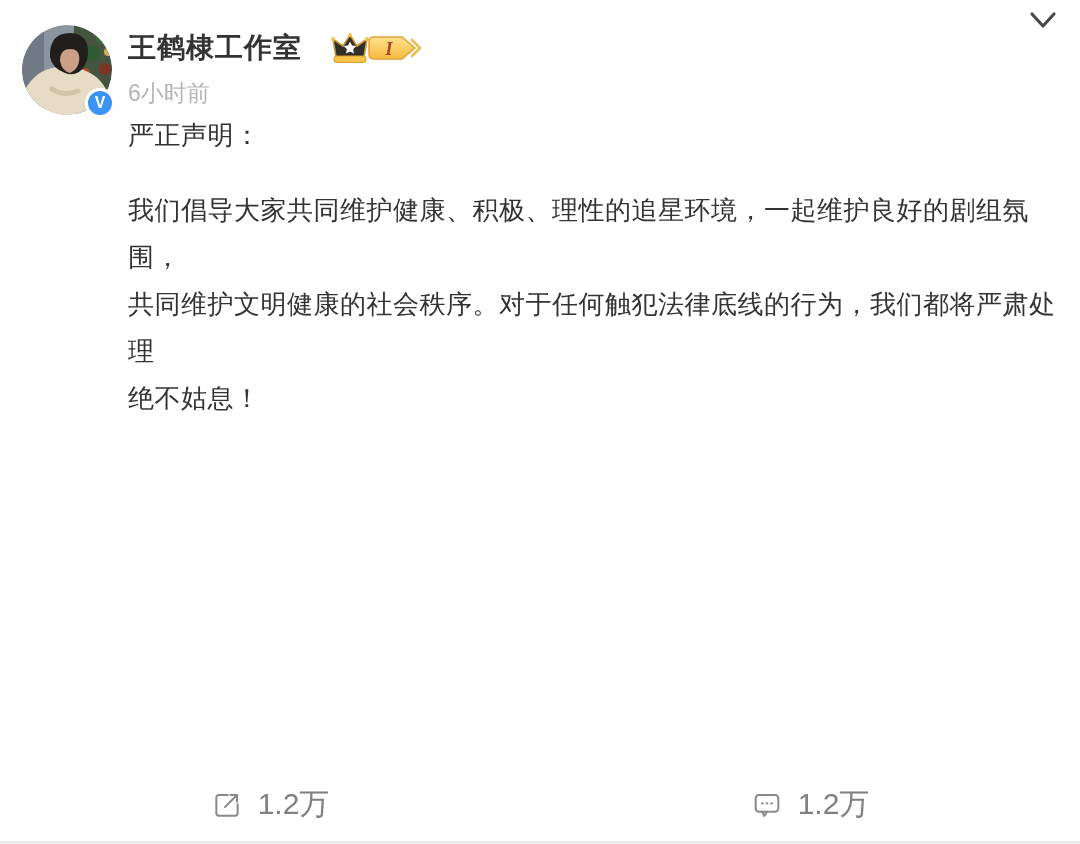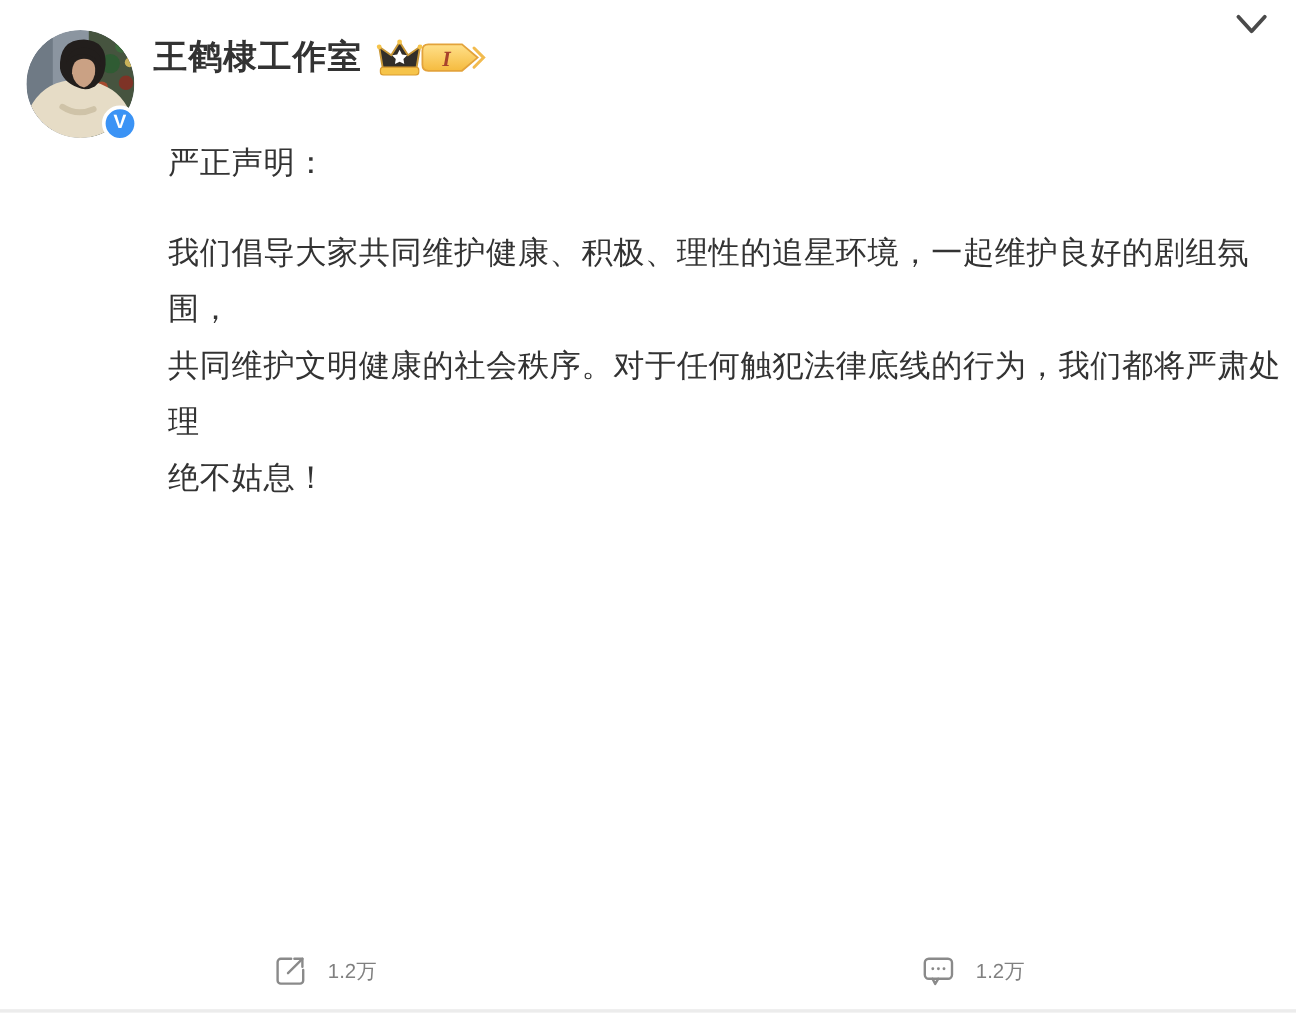--- a/index.html
+++ b/index.html
@@ -35,21 +35,21 @@
     border-radius: 50%;
     background: #3b93f5;
     border: 3px solid #ffffff;
     color: #ffffff;
     font-size: 16px;
     font-weight: 700;
     display: flex; align-items: center; justify-content: center;
     line-height: 1;
   }
   .header-text { margin-left: 16px; padding-top: 4px; }
-  .name-row { display: flex; align-items: center; gap: 9px; }
+  .name-row { display: flex; align-items: center; gap: 26px; }
   .screen-name {
     font-size: 28px;
     font-weight: 700;
     color: #333333;
     letter-spacing: 1px;
     cursor: pointer;
   }
   .vip-badge { display: inline-flex; align-items: center; cursor: pointer; }
   .timestamp {
     margin-top: 11px;
@@ -67,38 +67,38 @@
   .post-content {
     margin: -4px 8px 0 128px;
     width: 948px;
     font-size: 26px;
     line-height: 47px;
     color: #333333;
     letter-spacing: 0.5px;
   }
   .post-content p {
     white-space: pre-line;
-    margin: 0 0 28px 12px;
+    margin: 0 0 28px 0;
   }
 
   
   .action-bar {
     position: absolute;
     left: 0; right: 0; bottom: 5px;
     display: flex;
     padding: 12px 0 14px 0;
   }
   .action {
     flex: 1 1 0;
     display: flex;
     align-items: center;
     justify-content: center;
     gap: 15px;
     color: #808080;
-    font-size: 17px;
+    font-size: 30px;
     cursor: pointer;
   }
   .action svg { display: block; }
   .bottom-divider {
     position: absolute;
     left: 0; right: 0; bottom: 0;
     height: 3px;
     background: #ececec;
   }
 </style>
@@ -151,20 +151,21 @@
 
           <path d="M8 27 L5 9 L15 16 L22 5 L29 16 L39 9 L36 27 Z" fill="#322e29" stroke="#c89737" stroke-width="1.6"></path>
           <rect x="6" y="26" width="32" height="6.5" rx="2.5" fill="#f6c44a" stroke="#d99b2e" stroke-width="1"></rect>
           <path d="M22 11.5 l2 4 4.3.6 -3.1 3 .7 4.3 -3.9 -2 -3.9 2 .7 -4.3 -3.1 -3 4.3 -.6 Z" fill="#ffffff"></path>
           <circle cx="5" cy="9" r="2" fill="#f6c44a"></circle>
           <circle cx="22" cy="5" r="2" fill="#f6c44a"></circle>
           <circle cx="39" cy="9" r="2" fill="#f6c44a"></circle>
         </svg>
       </span>
     </div>
+    <div class="timestamp">6小时前</div>
   </div>
 
   <svg class="collapse-chevron" viewBox="0 0 30 22">
     <polyline points="4,4 15,16 26,4" fill="none" stroke="#4a4a4a" stroke-width="3.2" stroke-linecap="round" stroke-linejoin="round"></polyline>
   </svg>
 </header>
 
 <main class="post-content">
   <p>严正声明：</p>
   <p>我们倡导大家共同维护健康、积极、理性的追星环境，一起维护良好的剧组氛围，

